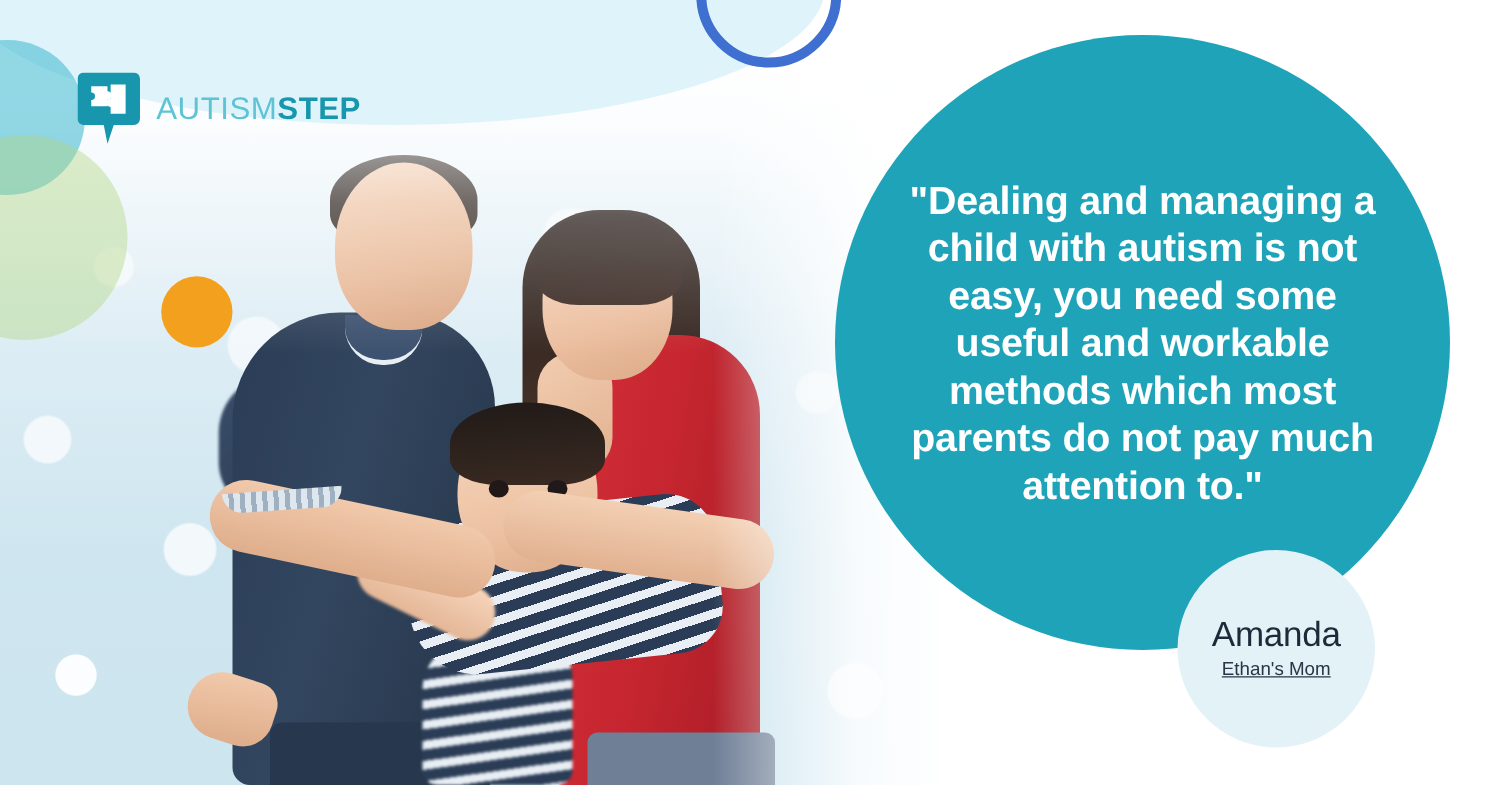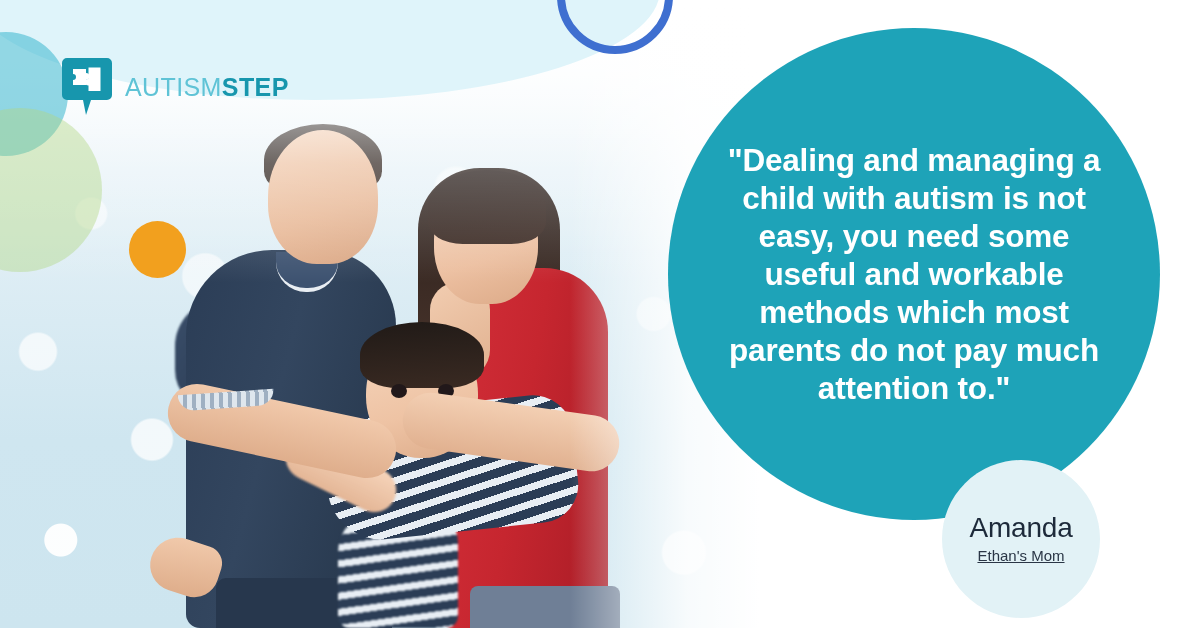--- a/index.html
+++ b/index.html
@@ -199,21 +199,21 @@
     display:flex; align-items:center; justify-content:center;
   }
   .quote-text{
     width:400px; text-align:center; color:#ffffff;
     font-size:31.5px; line-height:38px; font-weight:600;
     letter-spacing:-.2px; padding:0 8px;
   }
 
   
   .attrib-circle{
-    position:absolute; left:942px; top:460px; width:158px; height:158px;
+    position:absolute; left:942px; top:440px; width:158px; height:158px;
     border-radius:50%; background:#e2f2f6;
     display:flex; flex-direction:column; align-items:center; justify-content:center;
   }
   .attrib-name{
     color:#1d2a3a; font-size:28px; font-weight:500; line-height:32px;
     letter-spacing:-.2px;
   }
   .attrib-role{
     color:#2a3646; font-size:15px; font-weight:400; line-height:20px; margin-top:2px;text-decoration:underline;
   }

